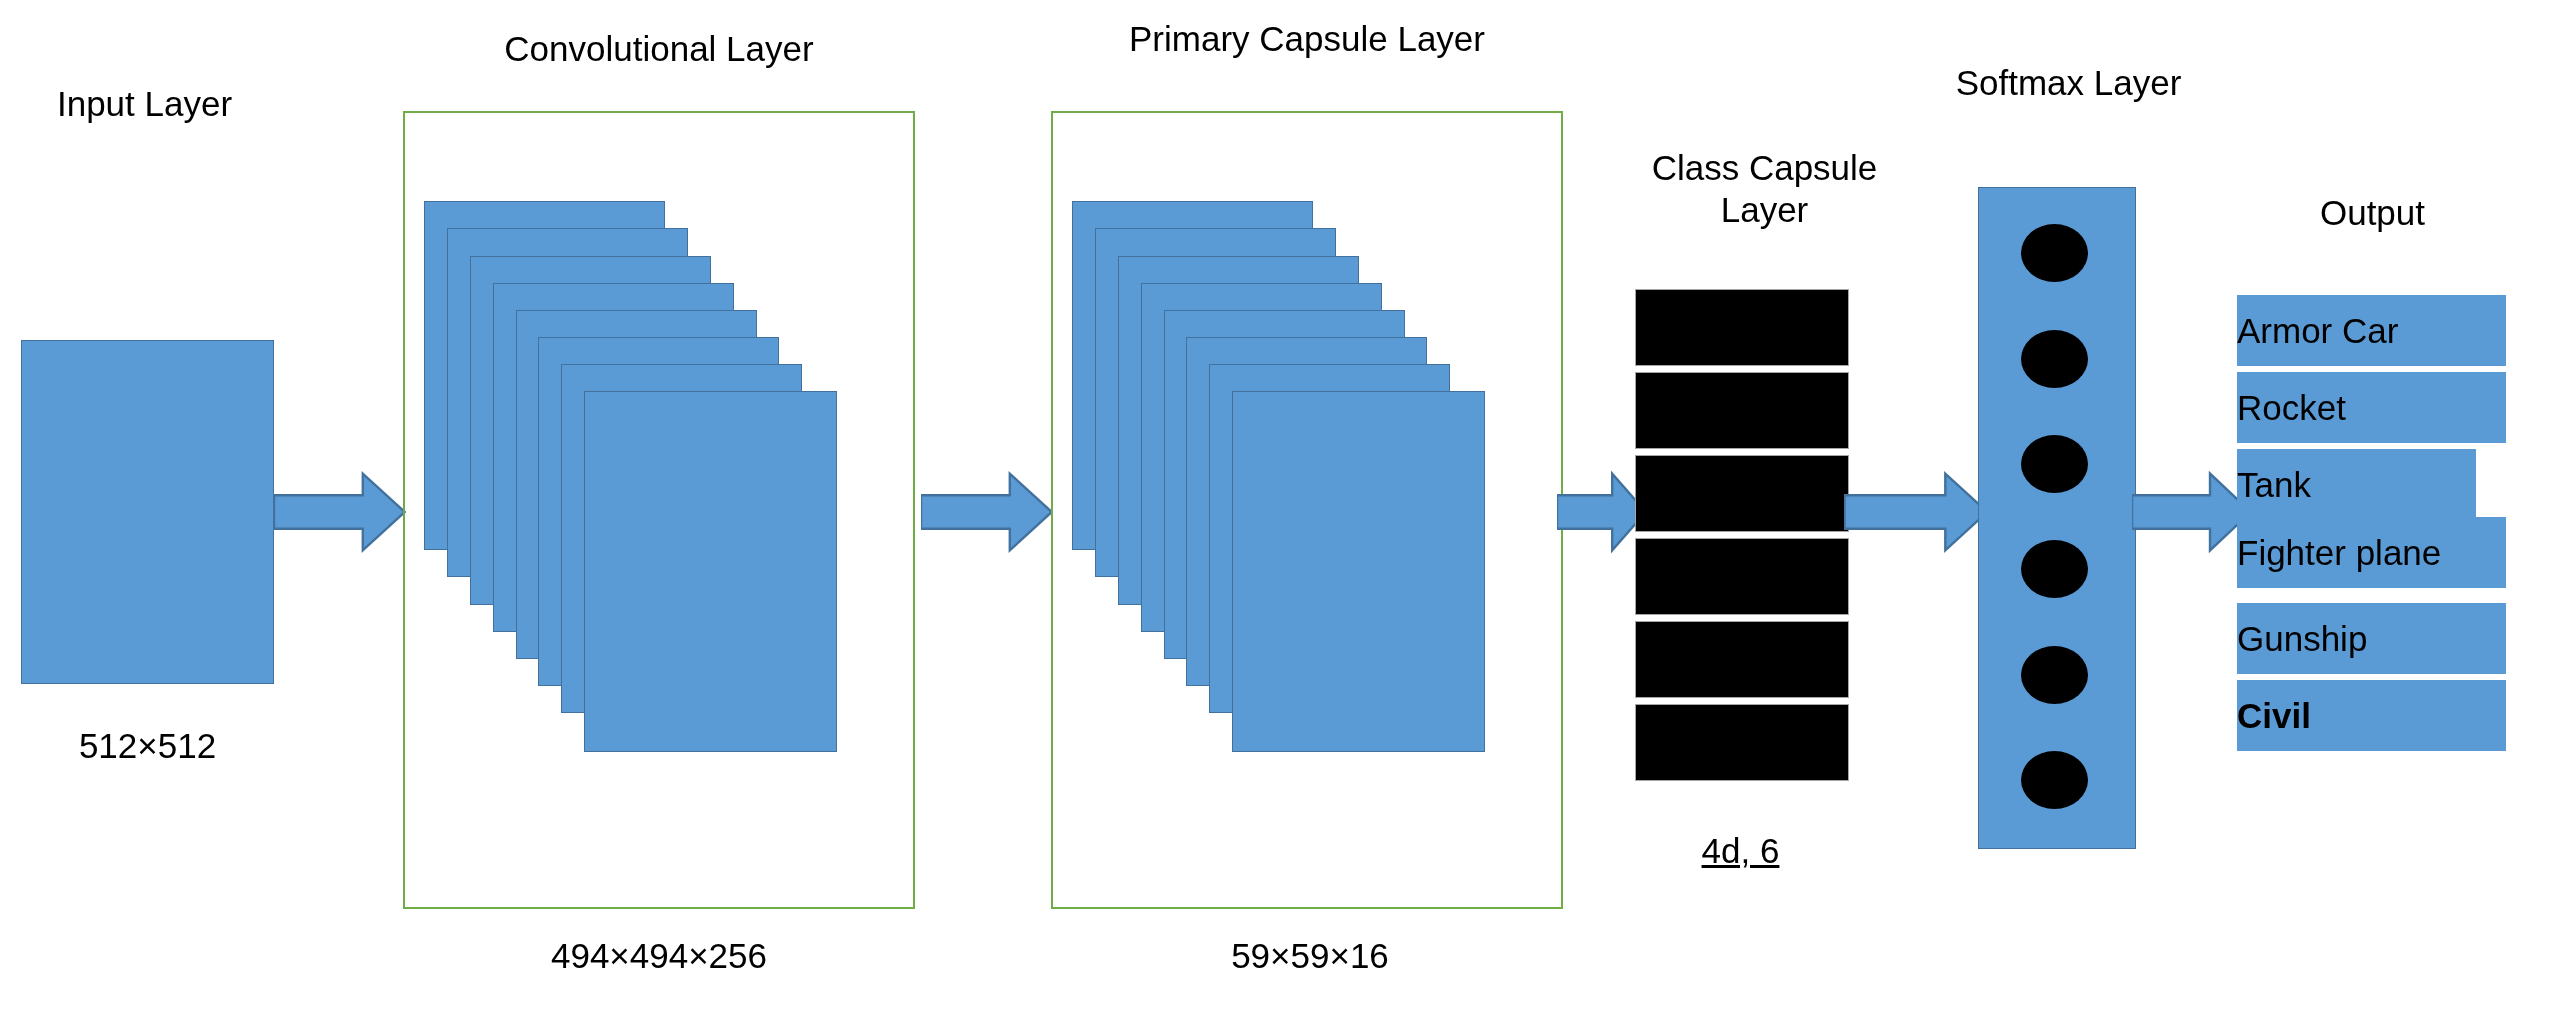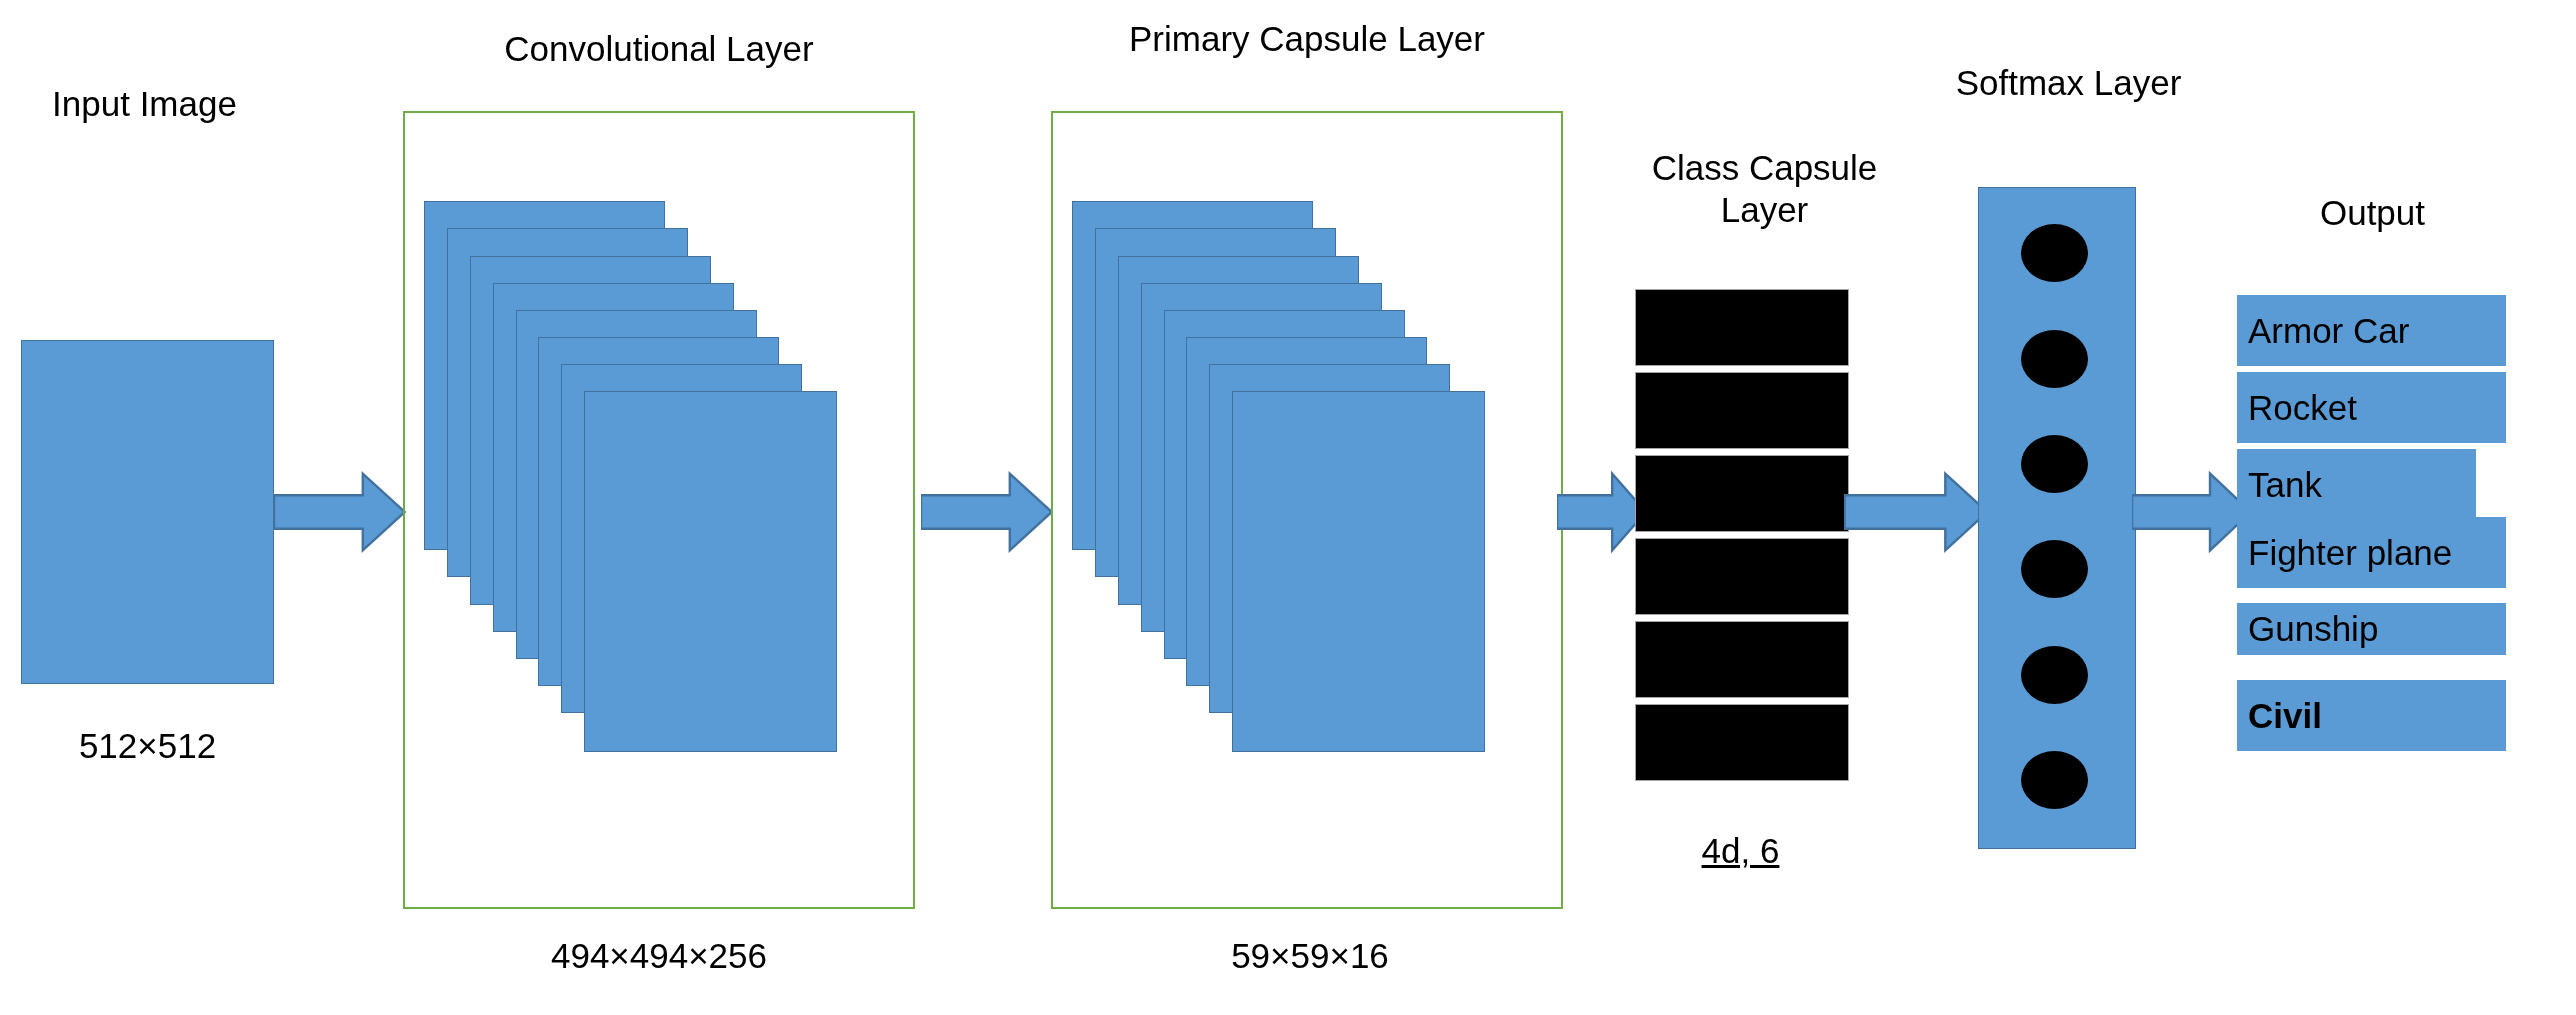--- a/index.html
+++ b/index.html
@@ -84,31 +84,30 @@
   .out-row {
     position: absolute;
     background: #5B9BD5;
     box-sizing: border-box;
     display: flex;
     align-items: center;
   }
   .out-row-text {
     font-size: 35px;
     color: #000000;
-    padding-left: 11px;
     font-family: "Liberation Sans", sans-serif;
     white-space: pre;
   }
 </style>
 </head>
 <body>
 
 <div id="canvas">
 
-  <div class="lbl title-lbl" style="left:0px; top:84px; width:289px;">Input Image</div>
+  <div class="lbl title-lbl" style="left:0px; top:84px; width:289px;">Input Layer</div>
 
   <div class="blue-rect" style="left:21px; top:340px; width:253px; height:344px;"></div>
 
   <div class="lbl caption-lbl" style="left:0px; top:726px; width:295px;">512×512</div>
 
   <svg class="arrow" style="left:274px; top:470px; width:132px; height:84px;" viewBox="0 0 220 140">
     <polygon points="0,42 148,42 148,6 218,70 148,134 148,98 0,98" fill="#5B9BD5" stroke="#41719C" stroke-width="4"></polygon>
   </svg>
 
   <div class="lbl title-lbl" style="left:403px; top:29px; width:512px;">Convolutional Layer</div>
@@ -194,21 +193,21 @@
     </div>
     <div class="out-row" style="left:0px; top:77px; width:269px; height:71px;">
       <span class="out-row-text">Rocket</span>
     </div>
     <div class="out-row" style="left:0px; top:154px; width:239px; height:71px;">
       <span class="out-row-text">Tank</span>
     </div>
     <div class="out-row" style="left:0px; top:222px; width:269px; height:71px;">
       <span class="out-row-text">Fighter plane</span>
     </div>
-    <div class="out-row" style="left:0px; top:308px; width:269px; height:52px;">
+    <div class="out-row" style="left:0px; top:308px; width:269px; height:71px;">
       <span class="out-row-text">Gunship</span>
     </div>
     <div class="out-row" style="left:0px; top:385px; width:269px; height:71px;font-weight:bold;">
       <span class="out-row-text">Civil</span>
     </div>
   </div>
 
 </div>
 
 

